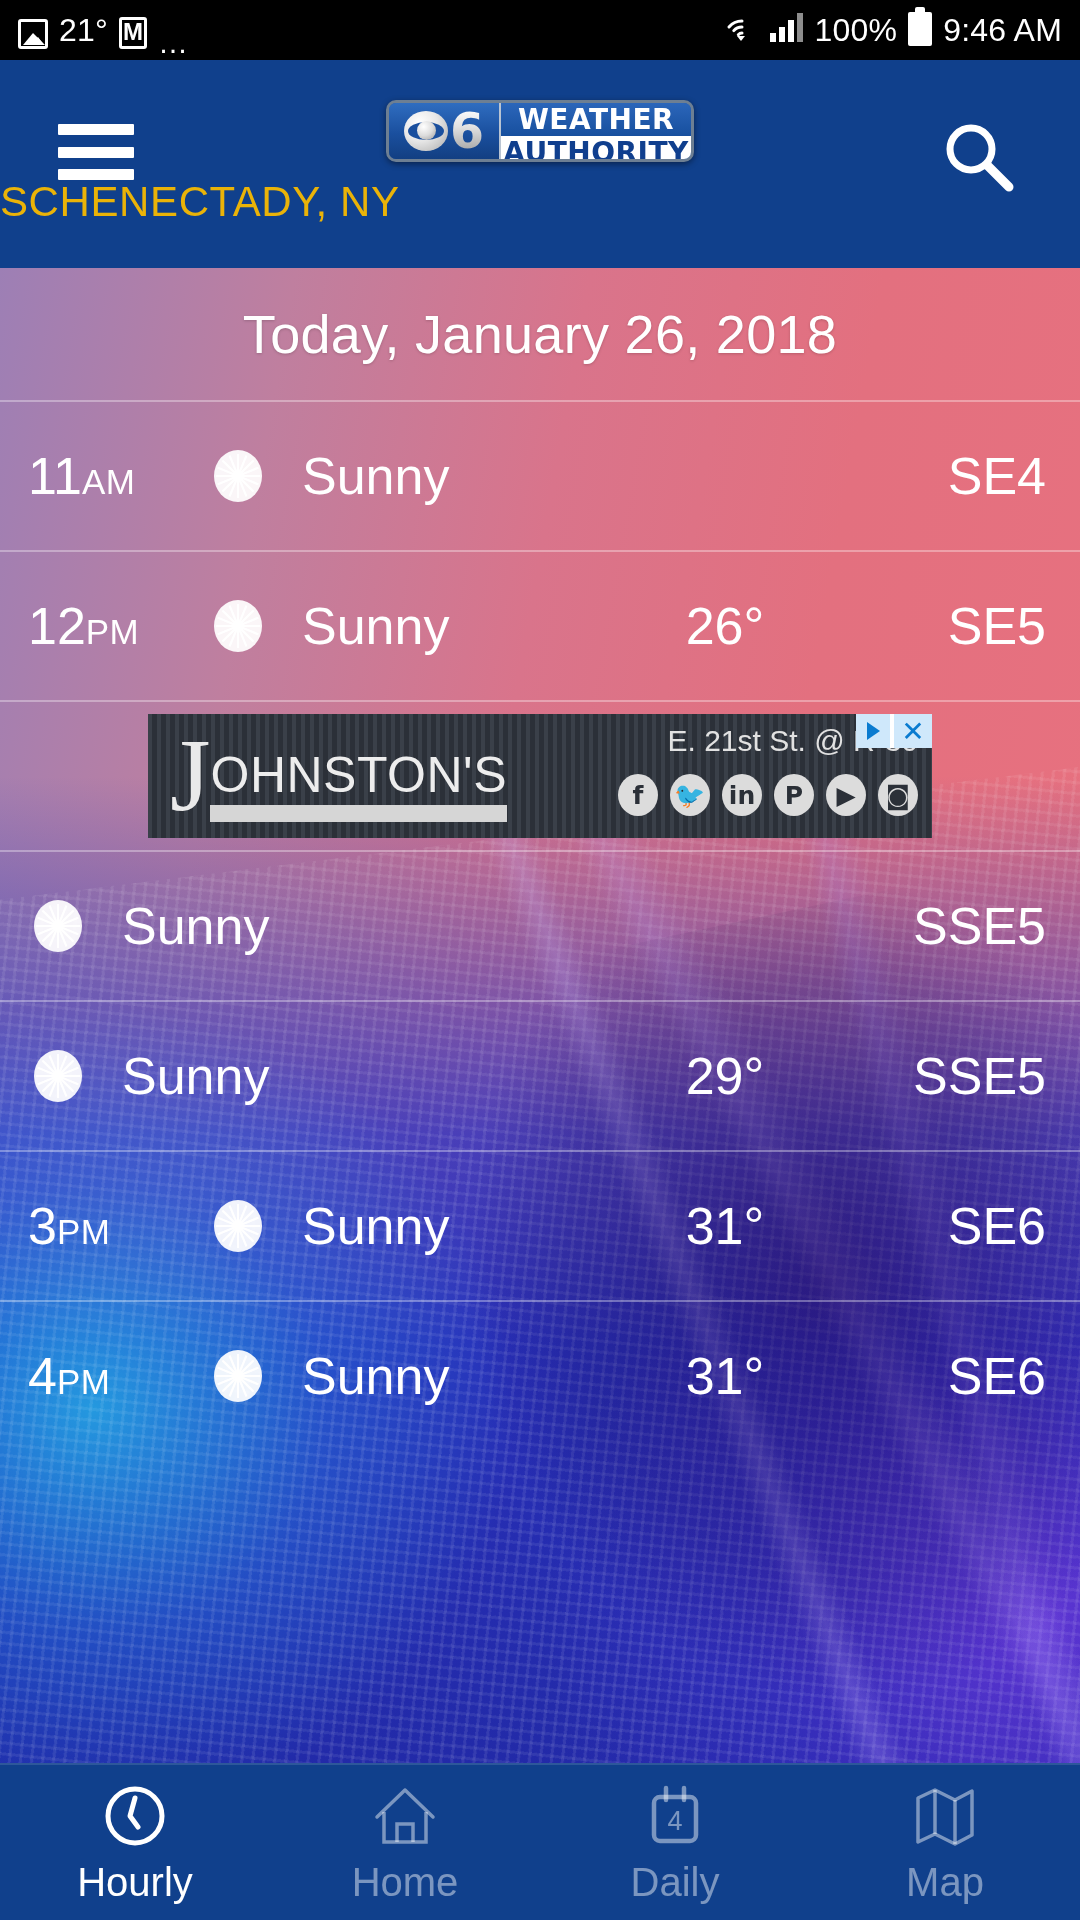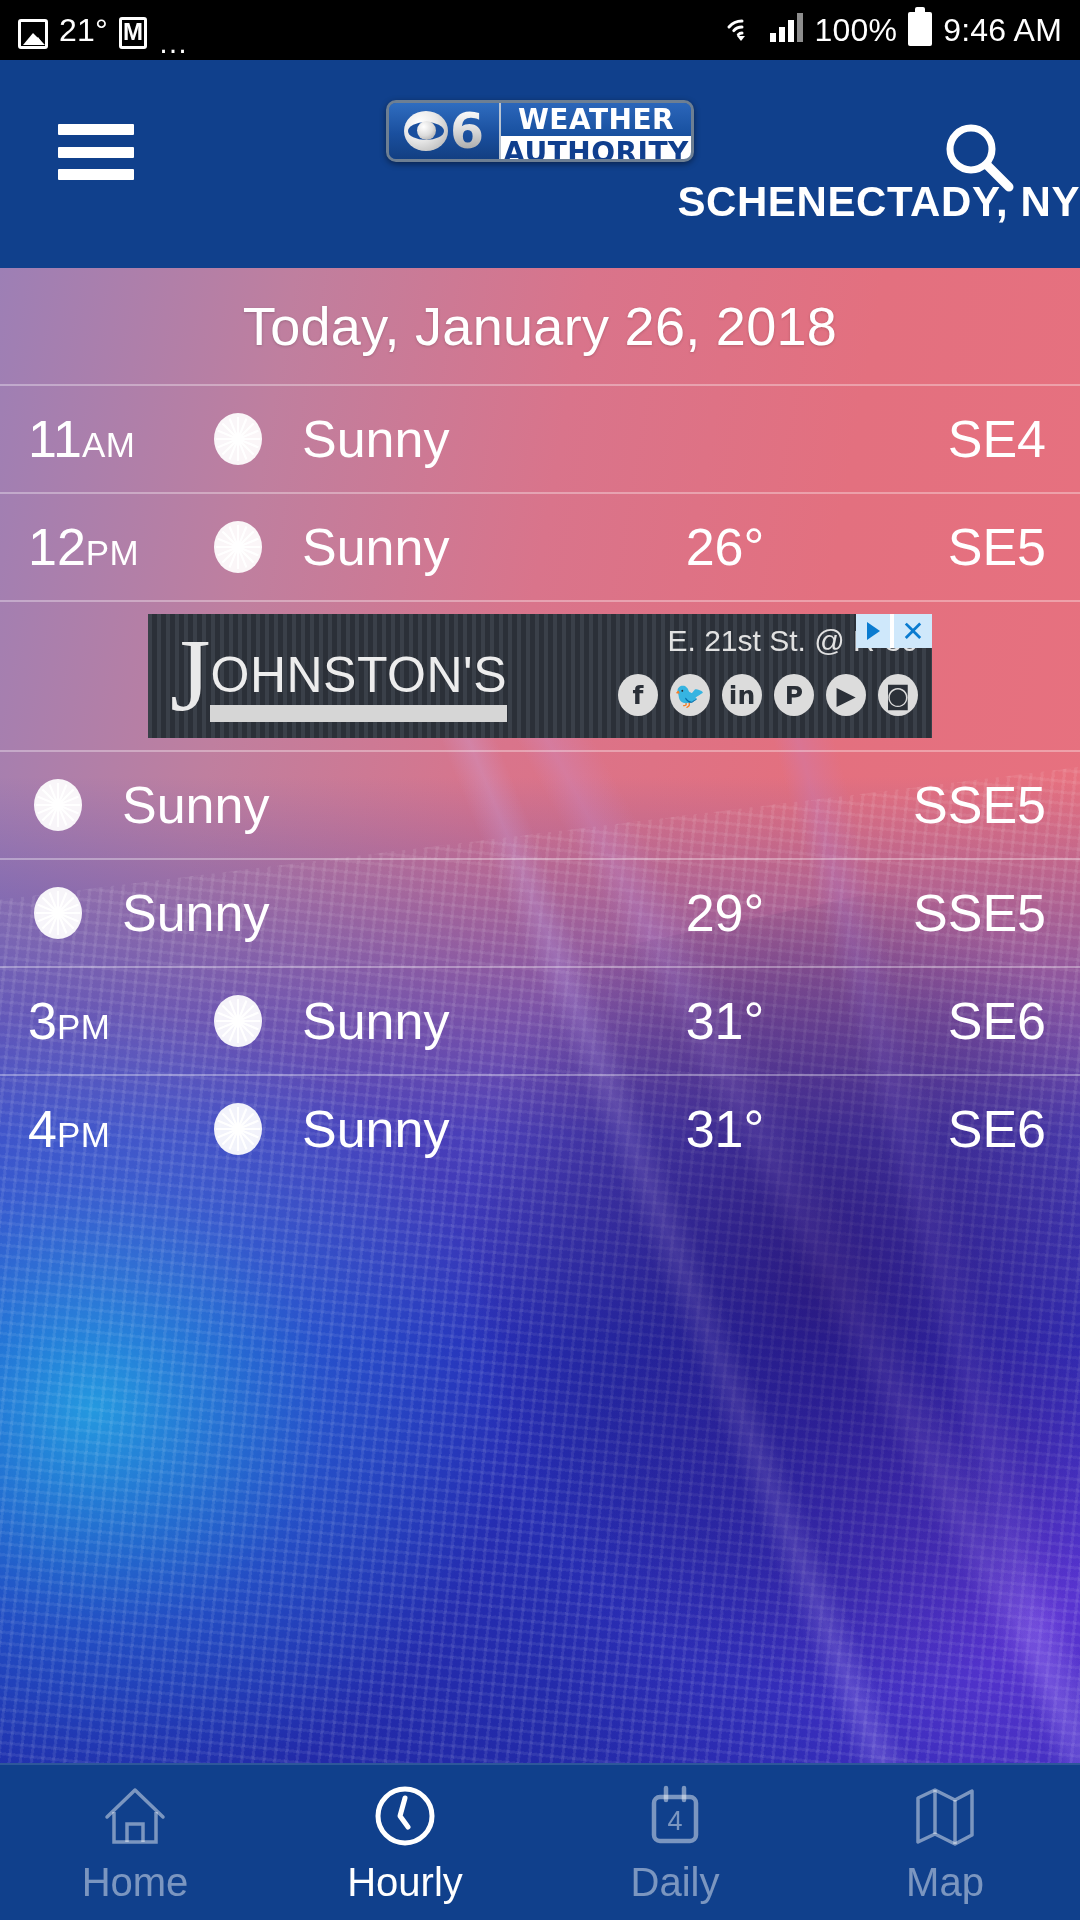--- a/index.html
+++ b/index.html
@@ -80,22 +80,22 @@
     background:linear-gradient(180deg,#ffffff 0%,#e2e2e2 40%,#9b9b9b 100%);
     -webkit-background-clip:text;background-clip:text;color:transparent;
     font-family:"DejaVu Sans",sans-serif;}
   .logo-right{ display:flex; flex-direction:column; width:190px; }
   .wa-top{flex:1;background:linear-gradient(180deg,#2b66ba 0%,#174f9e 100%);
     color:#fff;font-weight:bold;font-size:28px;letter-spacing:.5px;
     display:flex;align-items:center;justify-content:center;font-family:"DejaVu Sans",sans-serif;}
   .wa-bot{flex:1;background:#fff;color:#103f8e;font-weight:bold;font-size:28px;letter-spacing:.5px;
     display:flex;align-items:center;justify-content:center;font-family:"DejaVu Sans",sans-serif;}
   .city{
-    position:absolute; top:118px; left:0; width:1080px; text-align:right;
-    color:#ffffff; font-size:42px; font-weight:700; letter-spacing:.6px;
+    position:absolute; top:118px; left:0; width:1080px; text-align:left;
+    color:#eab308; font-size:42px; font-weight:400; letter-spacing:.6px;
   }
 
   
   .bg{
     position:absolute; top:268px; left:0; width:1080px; height:1495px; overflow:hidden;
     background:
       linear-gradient(180deg,
         rgba(210,108,130,.0) 0%,
         rgba(210,108,130,.0) 34%,
         rgba(40,60,190,.35) 44%,
@@ -124,27 +124,27 @@
   }
   .bg-dark{
     position:absolute; right:-6%; top:44%; width:70%; height:62%;
     background:radial-gradient(ellipse 60% 58% at 60% 40%, rgba(30,0,70,.5) 0%, rgba(20,0,60,.18) 55%, rgba(0,0,0,0) 78%);
     transform:rotate(-12deg);
   }
 
   
   .content{ position:absolute; top:268px; left:0; width:1080px; height:1495px; }
   .day-title{
-    height:116px; display:flex; align-items:center; justify-content:center;
+    height:132px; display:flex; align-items:center; justify-content:center;
     color:#fff; font-size:54px; font-weight:400; letter-spacing:.3px;
     text-shadow:0 1px 3px rgba(0,0,0,.18);
   }
   .rows{ }
   .row{
-    height:108px; display:flex; align-items:center;
+    height:150px; display:flex; align-items:center;
     border-top:2px solid rgba(255,255,255,.34);
     color:#fff; position:relative;
   }
   .row .hour{
     width:180px; padding-left:28px; font-size:52px; font-weight:300; white-space:nowrap;
   }
   .row .hour .ampm{ font-size:35px; letter-spacing:.4px; }
   .row .sunicon{ width:116px; display:flex; align-items:center; justify-content:center; }
   .row .cond{ flex:1; font-size:52px; font-weight:300; padding-left:6px; }
   .row .temp{ width:230px; text-align:center; font-size:52px; font-weight:300; }
@@ -475,38 +475,38 @@
             </span>
           </div>
           <div class="cond">Sunny</div>
           <div class="temp">31°</div>
           <div class="wind">SE6</div>
         </div>
       </div>
   </div>
 
   <div class="tabbar" id="tabbar">
+      <div class="tab active">
+        <span class="ticon">
+          <svg width="70" height="70" viewBox="0 0 70 70">
+            <circle cx="35" cy="35" r="27" stroke="currentColor" stroke-width="5" fill="none"></circle>
+            <path d="M35 17 L30 35 L38 46" stroke="currentColor" stroke-width="5" fill="none" stroke-linecap="round" stroke-linejoin="round"></path>
+          </svg>
+        </span>
+        <span class="tlabel">Hourly</span>
+      </div>
       <div class="tab">
         <span class="ticon">
           <svg width="70" height="70" viewBox="0 0 70 70">
             <path d="M35 9 L63 36 M35 9 L7 36" stroke="currentColor" stroke-width="3.5" fill="none" stroke-linecap="round"></path>
             <path d="M14 31 V61 H56 V31" stroke="currentColor" stroke-width="3.5" fill="none"></path>
             <path d="M27 61 V43 H43 V61" stroke="currentColor" stroke-width="3.5" fill="none"></path>
           </svg>
         </span>
         <span class="tlabel">Home</span>
-      </div>
-      <div class="tab active">
-        <span class="ticon">
-          <svg width="70" height="70" viewBox="0 0 70 70">
-            <circle cx="35" cy="35" r="27" stroke="currentColor" stroke-width="5" fill="none"></circle>
-            <path d="M35 17 L30 35 L38 46" stroke="currentColor" stroke-width="5" fill="none" stroke-linecap="round" stroke-linejoin="round"></path>
-          </svg>
-        </span>
-        <span class="tlabel">Hourly</span>
       </div>
       <div class="tab">
         <span class="ticon">
           <svg width="70" height="70" viewBox="0 0 70 70">
             <rect x="14" y="16" width="42" height="44" rx="6" stroke="currentColor" stroke-width="4.5" fill="none"></rect>
             <line x1="26" y1="7" x2="26" y2="19" stroke="currentColor" stroke-width="4.5" stroke-linecap="round"></line>
             <line x1="44" y1="7" x2="44" y2="19" stroke="currentColor" stroke-width="4.5" stroke-linecap="round"></line>
             <text x="35" y="49" font-size="27" font-family="Liberation Sans, sans-serif" fill="currentColor" text-anchor="middle">4</text>
           </svg>
         </span>

